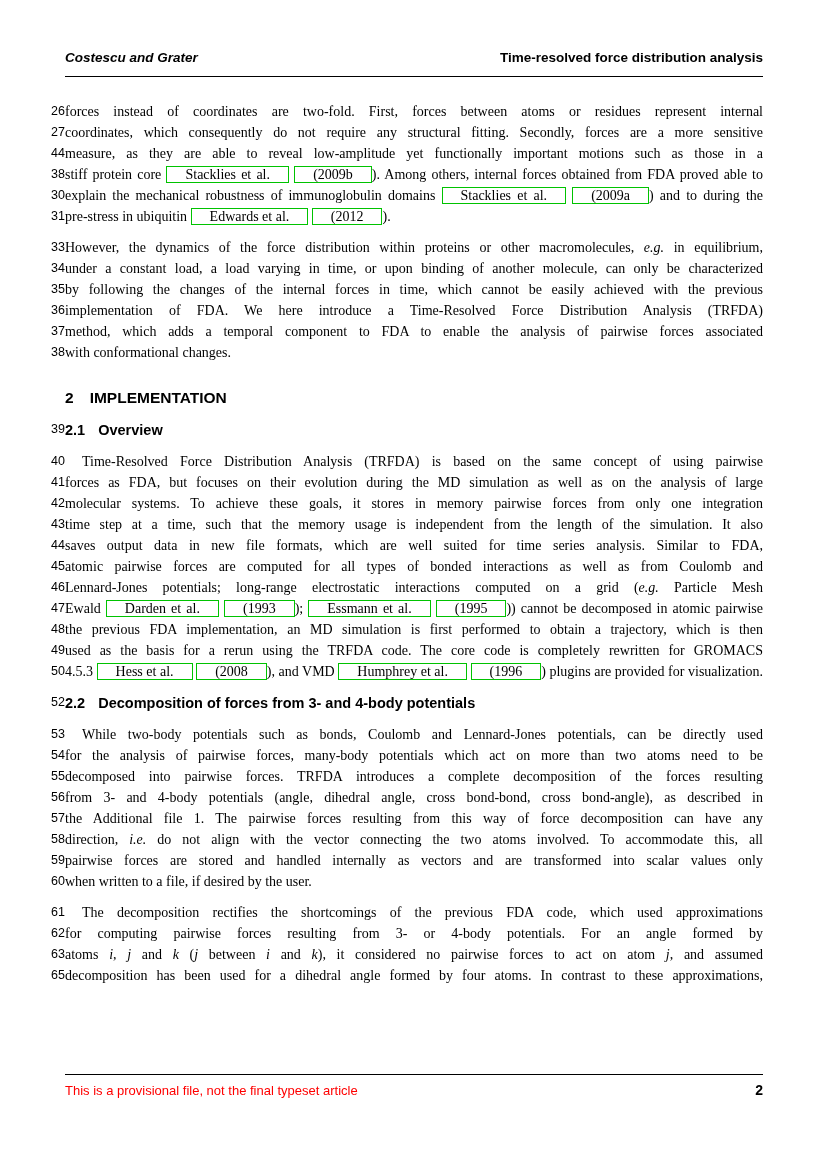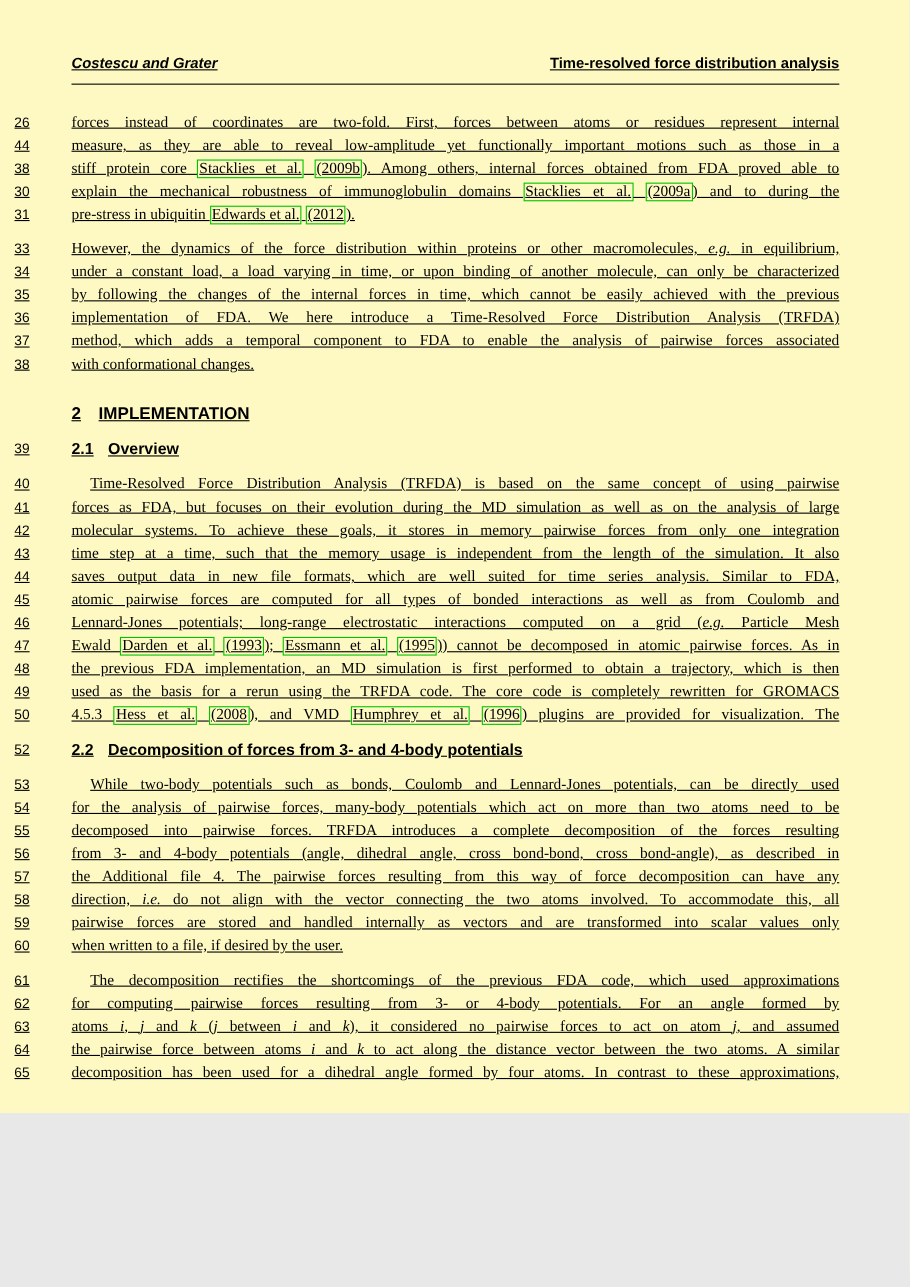--- a/index.html
+++ b/index.html
@@ -1,20 +1,19 @@
 <!DOCTYPE html>
 <html style="--cite-color: #00c300; --note-color: #ff0000;"><head>
 <meta charset="utf-8">
 <style>
   html,body { margin:0; padding:0; background:#e8e8e8; }
   .page {
-    position:relative; width:827px; height:1012px; margin:0 auto;
-    background:#fef9c3; overflow:hidden; color:#000;
+    position:relative; width:827px; height:1170px; margin:0 auto;
+    background:#ffffff; overflow:hidden; color:#000;
     font-family:"Liberation Serif", serif;
-    text-decoration:underline;
   }
   
   .header {
     margin:0 64px 0 65px; padding-top:50px;
     display:flex; justify-content:space-between; align-items:baseline;
     font-family:"Liberation Sans", sans-serif; font-weight:bold; font-size:13.5px;
   }
   .header-left { font-style:italic; }
   .rule {
     margin-left:65px; width:698px; height:0;
@@ -23,32 +22,32 @@
   
   .content { margin-top:24px; padding-left:13px; }
   .blk-para { margin-top:10px; }
   .blk:first-child { margin-top:0; }
   .blk-h1 { margin-top:24px; }
   .blk-h2 { margin-top:10px; margin-bottom:8px; }
   .row { display:flex; height:21px; overflow:hidden; }
   .hrow { height:22px; }
   .lnum {
     flex:none; width:52px; box-sizing:border-box; 
-    text-align:left; font-family:"Liberation Sans", sans-serif;
+    text-align:right; font-family:"Liberation Sans", sans-serif;
     font-size:12.5px; line-height:21px; color:#000;
   }
   .ltext {
     flex:none; width:698px; font-size:14px; line-height:21px;
     text-align:justify;
   }
   .ltext.j { text-align-last:justify; }
   .ltext.j::after { content:""; display:inline-block; width:100%; height:0; line-height:0; }
   .ltext.ind { text-indent:17px; }
   .it { font-style:italic; }
-  .cite { border:1px solid var(--cite-color,#00c300); padding:0 1px; }
+  .cite { border:1px solid var(--cite-color,#00c300); padding:0 18px; }
   .htext {
     flex:none; width:698px; font-family:"Liberation Sans", sans-serif;
     font-weight:bold;
   }
   .h1text { font-size:15.5px; line-height:22px; }
   .h2text { font-size:14.5px; line-height:22px; }
   .h1text .hnum { margin-right:16px; }
   .h2text .hnum { margin-right:13px; }
   
   .footer {
@@ -71,20 +70,24 @@
   </div>
   <div class="rule"></div>
 
   <main class="content" id="doc-body">
       <div class="blk blk-para">
         <div class="row">
           <span class="lnum">26</span>
           <span class="ltext j"><span>forces instead of coordinates are two-fold. First, forces between atoms or residues represent internal</span></span>
         </div>
         <div class="row">
+          <span class="lnum">27</span>
+          <span class="ltext j"><span>coordinates, which consequently do not require any structural fitting. Secondly, forces are a more sensitive</span></span>
+        </div>
+        <div class="row">
           <span class="lnum">44</span>
           <span class="ltext j"><span>measure, as they are able to reveal low-amplitude yet functionally important motions such as those in a</span></span>
         </div>
         <div class="row">
           <span class="lnum">38</span>
           <span class="ltext j"><span>stiff protein core </span><span class="cite">Stacklies et al.</span><span> </span><span class="cite">(2009b</span><span>). Among others, internal forces obtained from FDA proved able to</span></span>
         </div>
         <div class="row">
           <span class="lnum">30</span>
           <span class="ltext j"><span>explain the mechanical robustness of immunoglobulin domains </span><span class="cite">Stacklies et al.</span><span> </span><span class="cite">(2009a</span><span>) and to during the</span></span>
@@ -196,21 +199,21 @@
         <div class="row">
           <span class="lnum">55</span>
           <span class="ltext j"><span>decomposed into pairwise forces. TRFDA introduces a complete decomposition of the forces resulting</span></span>
         </div>
         <div class="row">
           <span class="lnum">56</span>
           <span class="ltext j"><span>from 3- and 4-body potentials (angle, dihedral angle, cross bond-bond, cross bond-angle), as described in</span></span>
         </div>
         <div class="row">
           <span class="lnum">57</span>
-          <span class="ltext j"><span>the Additional file 4. The pairwise forces resulting from this way of force decomposition can have any</span></span>
+          <span class="ltext j"><span>the Additional file 1. The pairwise forces resulting from this way of force decomposition can have any</span></span>
         </div>
         <div class="row">
           <span class="lnum">58</span>
           <span class="ltext j"><span>direction, </span><span class="it">i.e.</span><span> do not align with the vector connecting the two atoms involved. To accommodate this, all</span></span>
         </div>
         <div class="row">
           <span class="lnum">59</span>
           <span class="ltext j"><span>pairwise forces are stored and handled internally as vectors and are transformed into scalar values only</span></span>
         </div>
         <div class="row">
@@ -223,24 +226,20 @@
           <span class="lnum">61</span>
           <span class="ltext j ind"><span>The decomposition rectifies the shortcomings of the previous FDA code, which used approximations</span></span>
         </div>
         <div class="row">
           <span class="lnum">62</span>
           <span class="ltext j"><span>for computing pairwise forces resulting from 3- or 4-body potentials. For an angle formed by</span></span>
         </div>
         <div class="row">
           <span class="lnum">63</span>
           <span class="ltext j"><span>atoms </span><span class="it">i</span><span>, </span><span class="it">j</span><span> and </span><span class="it">k</span><span> (</span><span class="it">j</span><span> between </span><span class="it">i</span><span> and </span><span class="it">k</span><span>), it considered no pairwise forces to act on atom </span><span class="it">j</span><span>, and assumed</span></span>
-        </div>
-        <div class="row">
-          <span class="lnum">64</span>
-          <span class="ltext j"><span>the pairwise force between atoms </span><span class="it">i</span><span> and </span><span class="it">k</span><span> to act along the distance vector between the two atoms. A similar</span></span>
         </div>
         <div class="row">
           <span class="lnum">65</span>
           <span class="ltext j"><span>decomposition has been used for a dihedral angle formed by four atoms. In contrast to these approximations,</span></span>
         </div>
       </div>
     </main>
 
   <div class="footer">
     <span class="footer-note">This is a provisional file, not the final typeset article</span>

